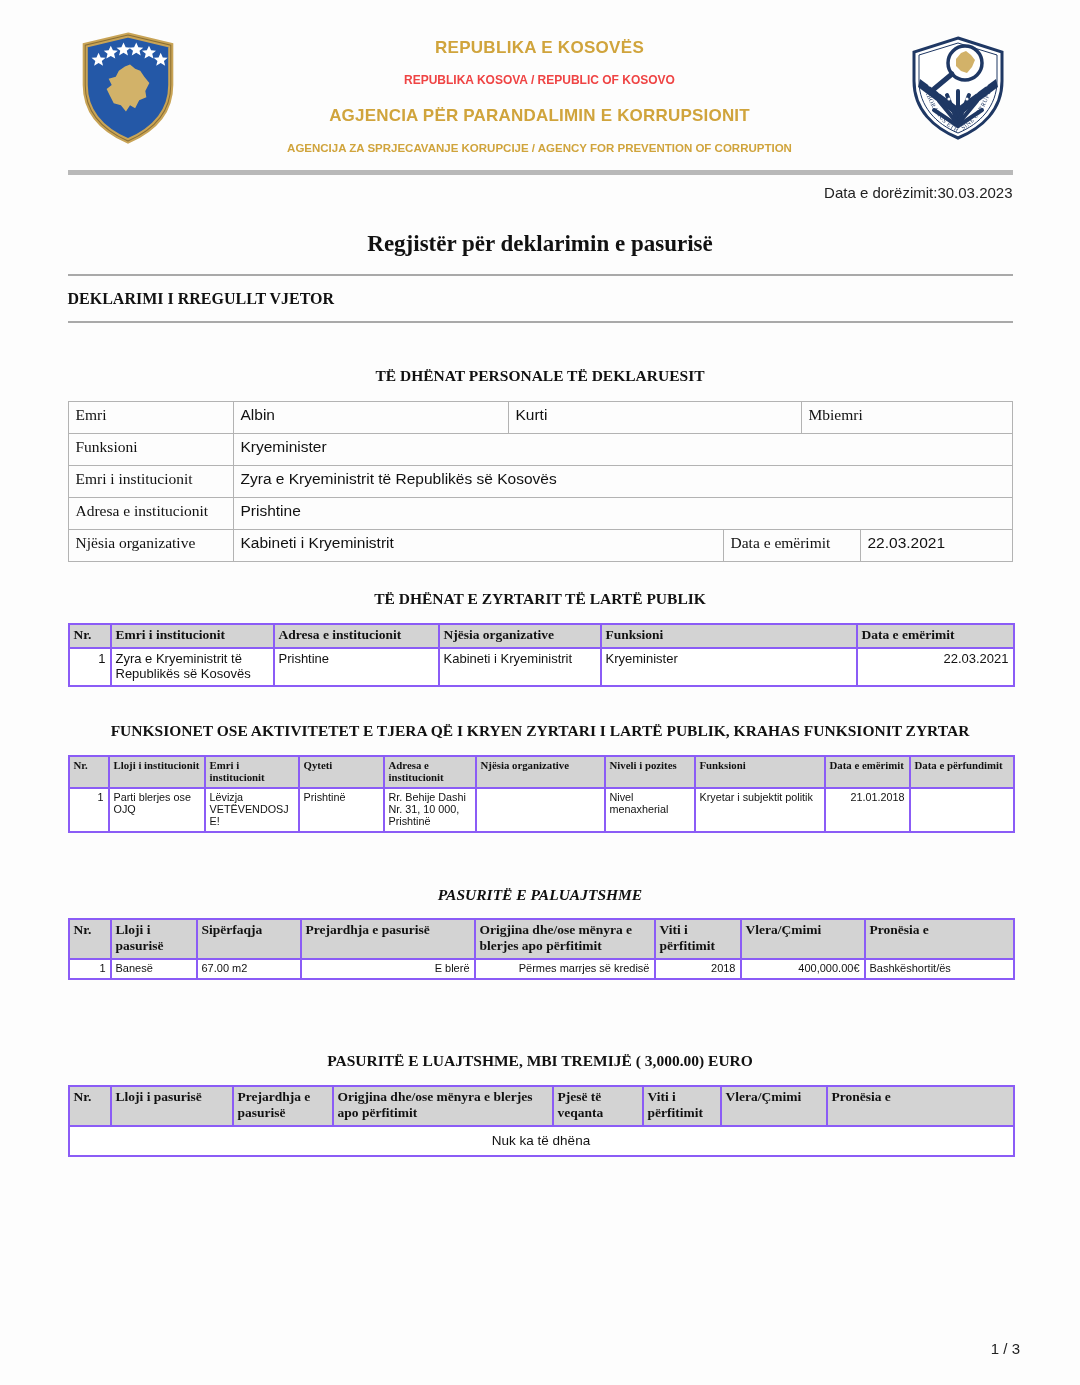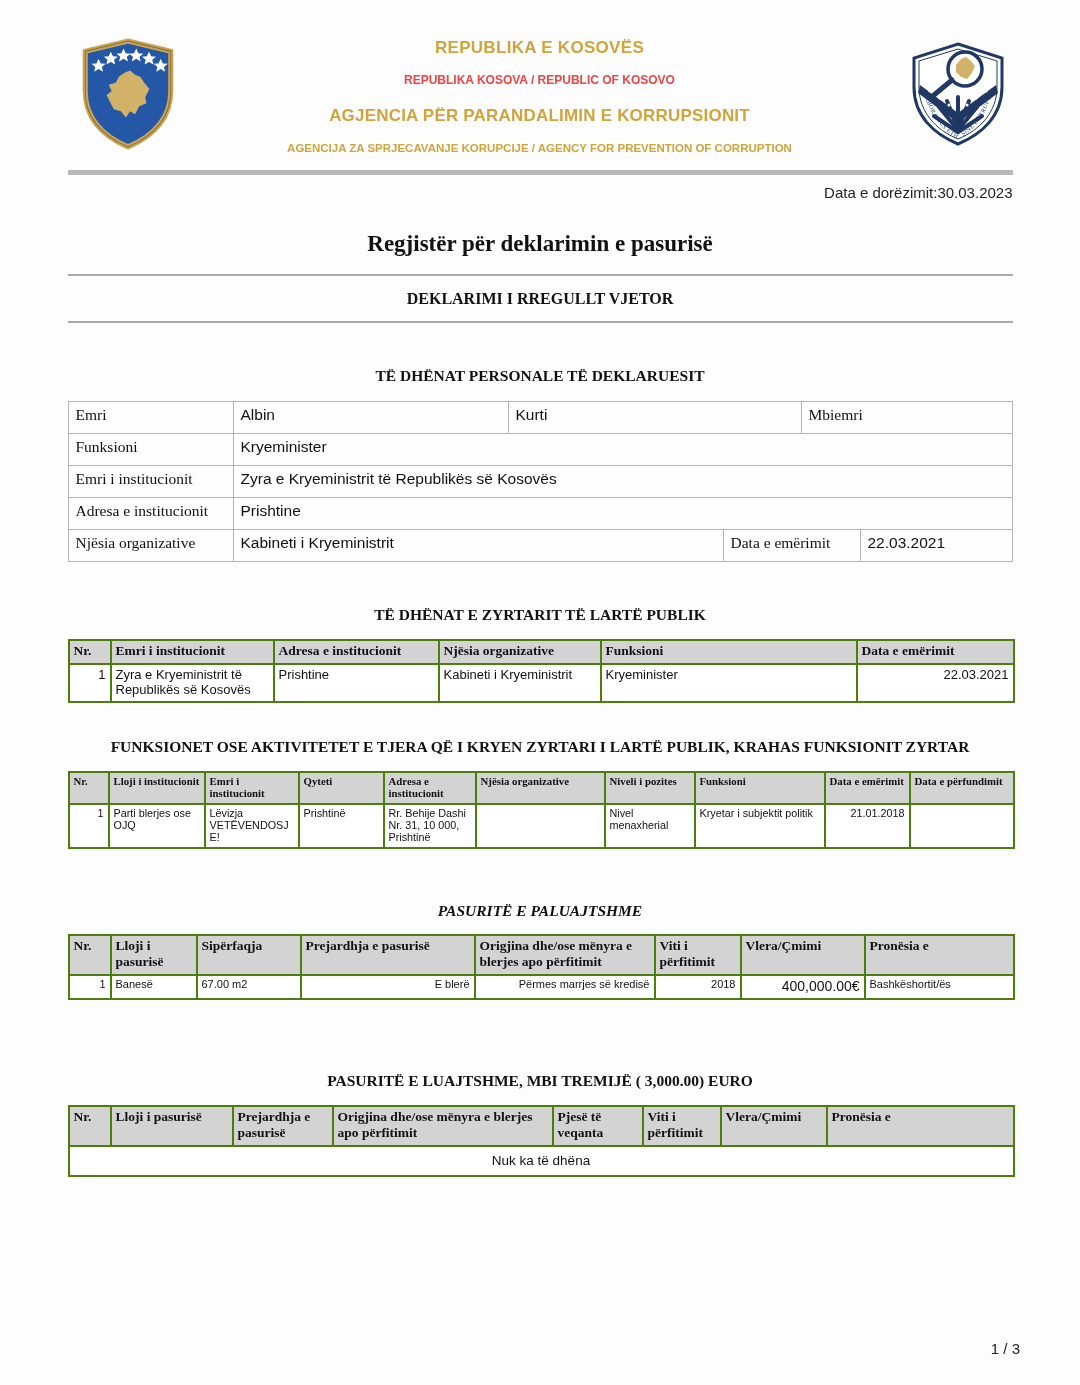--- a/index.html
+++ b/index.html
@@ -3,60 +3,60 @@
 <meta charset="utf-8">
 <style>
   html,body{margin:0;padding:0;}
   body{
     width:1080px;height:1385px;background:#fdfdfd;position:relative;
     font-family:"Liberation Serif",serif;color:#111;
   }
   .page{width:945px;margin:0 auto;padding-top:26px;position:relative;}
 
   
-  .hdr{display:flex;align-items:flex-end;}
+  .hdr{display:flex;align-items:center;}
   .hdr-left{width:95px;flex:0 0 95px;padding-left:14px;}
   .hdr-center{flex:1;text-align:center;padding-top:12px;}
   .hdr-right{width:110px;flex:0 0 110px;}
   .gold1{font-family:"Liberation Sans",sans-serif;font-weight:bold;font-size:17px;color:#d0a43c;letter-spacing:.3px;}
   .gold2{font-family:"Liberation Sans",sans-serif;font-weight:bold;font-size:12px;color:#ef4444;margin-top:15px;}
   .gold3{font-family:"Liberation Sans",sans-serif;font-weight:bold;font-size:17px;color:#d0a43c;margin-top:19px;letter-spacing:.2px;}
   .gold4{font-family:"Liberation Sans",sans-serif;font-weight:bold;font-size:11.5px;color:#d0a43c;margin-top:16px;}
 
   .graybar{height:5px;background:#b9b9b9;margin-top:16px;}
   .subdate{
     text-align:right;font-family:"Liberation Sans",sans-serif;font-size:15px;
     margin-top:9px;color:#222;
   }
 
   .doc-title{text-align:center;font-weight:bold;font-size:23px;margin-top:30px;}
   .hline{height:2px;background:#a9a9a9;margin-top:17px;}
-  .doc-sub{text-align:center;font-weight:bold;font-size:16px;margin-top:14px;}
+  .doc-sub{text-align:left;font-weight:bold;font-size:16px;margin-top:14px;}
   .hline2{height:2px;background:#a9a9a9;margin-top:13px;}
 
   .sec-title{text-align:center;font-weight:bold;font-size:15.5px;}
   .st1{margin-top:44px;}
-  .st2{margin-top:44px;}
+  .st2{margin-top:28px;}
   .st3{margin-top:33px;line-height:1.45;padding:0 4px;}
   .st4{margin-top:53px;font-style:italic;}
   .st5{margin-top:72px;}
 
   
   .ptable{margin-top:16px;border:1px solid #b3b3b3;}
   .prow{display:flex;border-bottom:1px solid #b3b3b3;}
   .prow:last-child{border-bottom:none;}
   .pcell{border-right:1px solid #b3b3b3;padding:4px 7px 5px 7px;box-sizing:border-box;min-height:31px;}
   .pcell:last-child{border-right:none;}
   .plabel{font-family:"Liberation Serif",serif;font-size:15.5px;}
   .pvalue{font-family:"Liberation Sans",sans-serif;font-size:15.5px;}
   .w-label{width:165px;flex:0 0 165px;}
 
   
   table.tdark{border-collapse:collapse;width:945px;table-layout:fixed;}
-  .tdark th,.tdark td{border:2px solid #4d7c0f;padding:2px 4px 4px 4px;vertical-align:top;overflow-wrap:break-word;}
+  .tdark th,.tdark td{border:2px solid #8b5cf6;padding:2px 4px 4px 4px;vertical-align:top;overflow-wrap:break-word;}
   .tdark th{background:#d3d3d3;font-family:"Liberation Serif",serif;font-weight:bold;text-align:left;}
   .tdark td{font-family:"Liberation Sans",sans-serif;background:#fff;}
   .t-md th{font-size:13.5px;}
   .t-md td{font-size:13px;}
   .t-sm th{font-size:10.8px;}
   .t-sm td{font-size:10.8px;}
   .num{text-align:right;}
   .mt-t2{margin-top:15px;}
   .mt-t3{margin-top:13px;}
   .mt-t4{margin-top:14px;}
@@ -278,21 +278,21 @@
       <th>Vlera/Çmimi</th>
       <th>Pronësia e</th>
     </tr>
     <tr style="font-size:11px;">
       <td class="num" style="font-size:11px;">1</td>
       <td style="font-size:11px;">Banesë</td>
       <td style="font-size:11px;">67.00 m2</td>
       <td class="num" style="font-size:11px;">E blerë</td>
       <td class="num" style="font-size:11px;">Përmes marrjes së kredisë</td>
       <td class="num" style="font-size:11px;">2018</td>
-      <td class="num" style="font-size:14px;">400,000.00€</td>
+      <td class="num" style="font-size:11px;">400,000.00€</td>
       <td style="font-size:11px;">Bashkëshortit/ës</td>
     </tr>
   </tbody>
     </table>
 
   <div class="sec-title st5">PASURITË E LUAJTSHME, MBI TREMIJË ( 3,000.00) EURO</div>
 
   <table class="tdark t-md mt-t5">
     <colgroup>
       <col style="width:42px">

